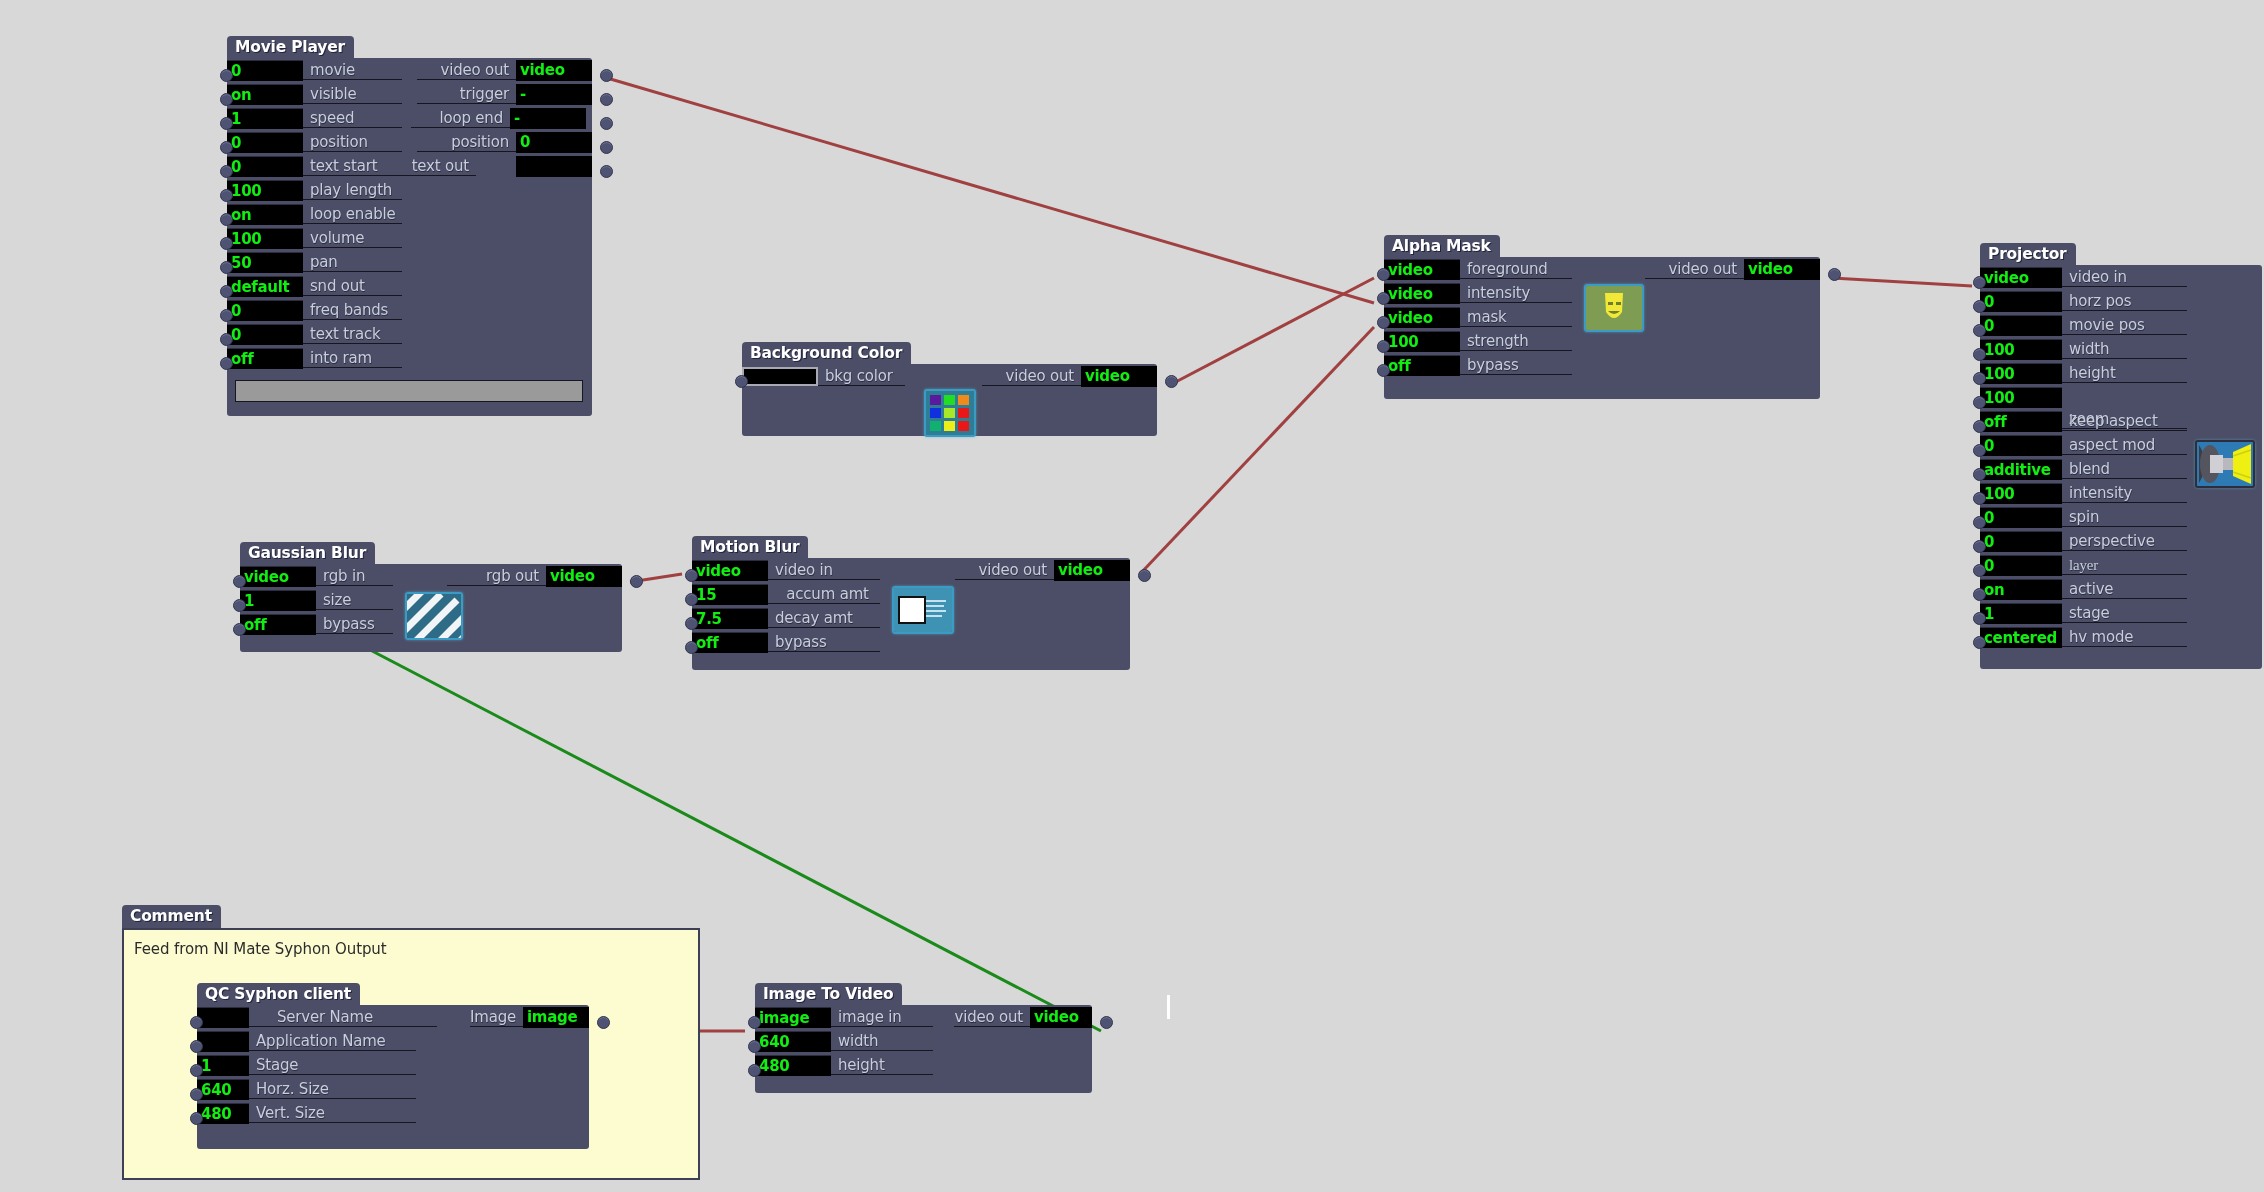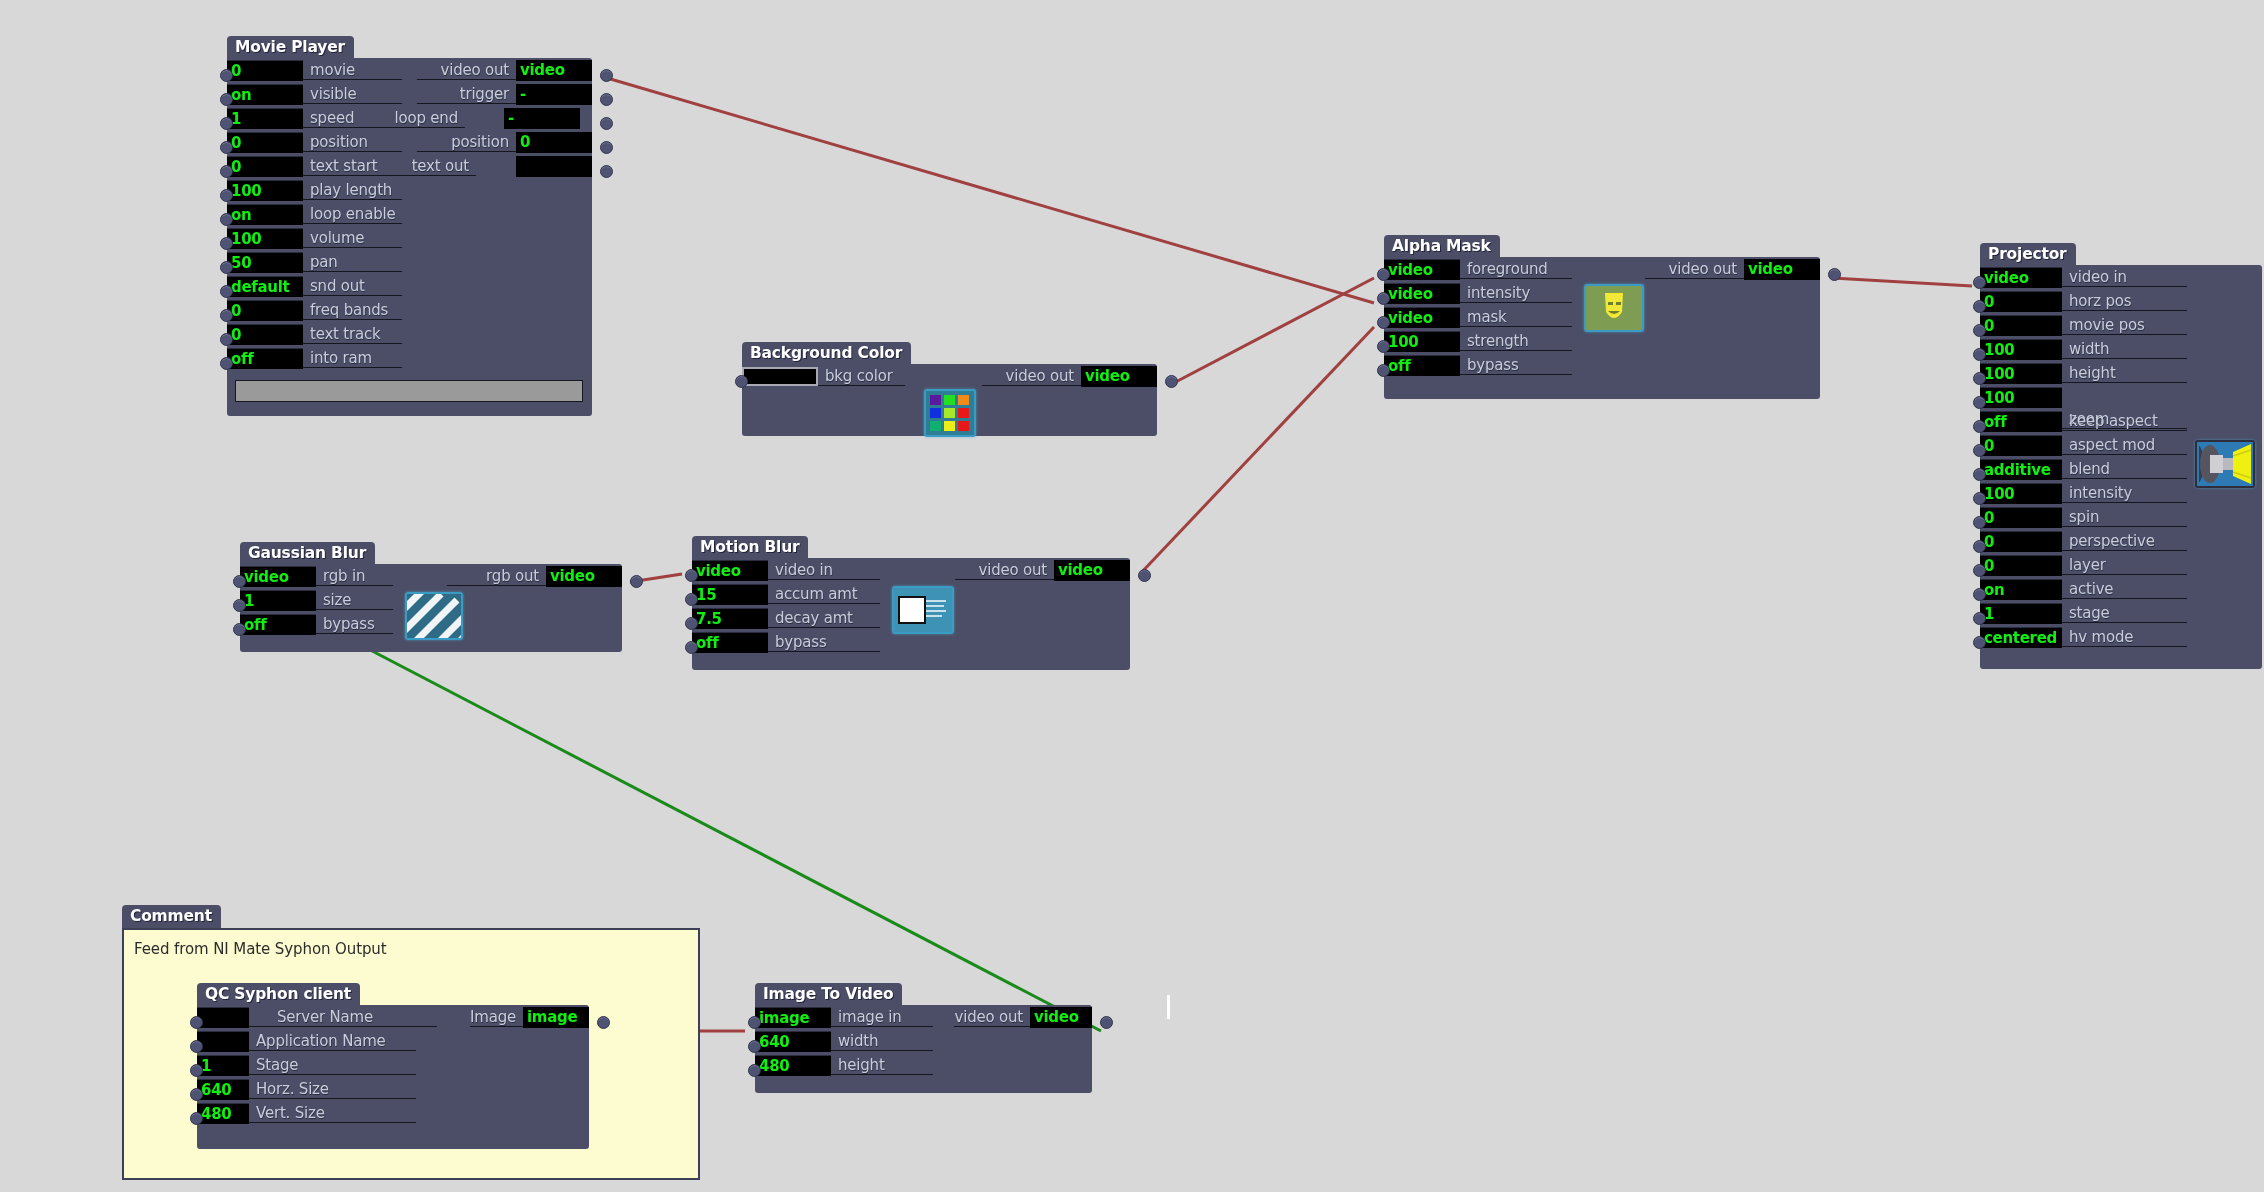--- a/index.html
+++ b/index.html
@@ -253,21 +253,21 @@
       <div class="rambar" style="left:8px; top:322px; width:348px; height:22px;"></div>
 
       <div class="outrow" style="right:0px; top:0px;">
         <div class="plabel rt">video out</div>
         <div class="vout">video</div>
       </div>
       <div class="outrow" style="right:0px; top:24px;">
         <div class="plabel rt">trigger</div>
         <div class="vout">-</div>
       </div>
-      <div class="outrow" style="right:12px; top:48px;gap:39px;">
+      <div class="outrow" style="right:6px; top:48px;">
         <div class="plabel rt">loop end</div>
         <div class="vout">-</div>
       </div>
       <div class="outrow" style="right:0px; top:72px;">
         <div class="plabel rt">position</div>
         <div class="vout">0</div>
       </div>
       <div class="outrow" style="right:0px; top:96px;gap:40px;">
         <div class="plabel rt">text out</div>
         <div class="vout"></div>
@@ -419,21 +419,21 @@
         <div class="row">
             <div class="vin wide">0</div>
             <div class="plabel" style="min-width:118px;">spin</div>
           </div>
         <div class="row">
             <div class="vin wide">0</div>
             <div class="plabel" style="min-width:118px;">perspective</div>
           </div>
         <div class="row">
             <div class="vin wide">0</div>
-            <div class="plabel" style="min-width:118px;">layer</div>
+            <div class="plabel" style="min-width:118px;font-family:Liberation Serif, serif;">layer</div>
           </div>
         <div class="row">
             <div class="vin wide">on</div>
             <div class="plabel" style="min-width:118px;">active</div>
           </div>
         <div class="row">
             <div class="vin wide">1</div>
             <div class="plabel" style="min-width:118px;">stage</div>
           </div>
         <div class="row">
@@ -515,21 +515,21 @@
   <div class="node" style="left:692px; top:536px;">
     <div class="node-title">Motion Blur</div>
     <div class="node-body" style="width:438px; height:106px;">
       <div class="rows">
         <div class="row">
             <div class="vin">video</div>
             <div class="plabel" style="min-width:105px;">video in</div>
           </div>
         <div class="row">
             <div class="vin">15</div>
-            <div class="plabel" style="min-width:105px;">accum amt</div>
+            <div class="plabel" style="min-width:105px;text-align:center;">accum amt</div>
           </div>
         <div class="row">
             <div class="vin">7.5</div>
             <div class="plabel" style="min-width:105px;">decay amt</div>
           </div>
         <div class="row">
             <div class="vin">off</div>
             <div class="plabel" style="min-width:105px;">bypass</div>
           </div>
       </div>

